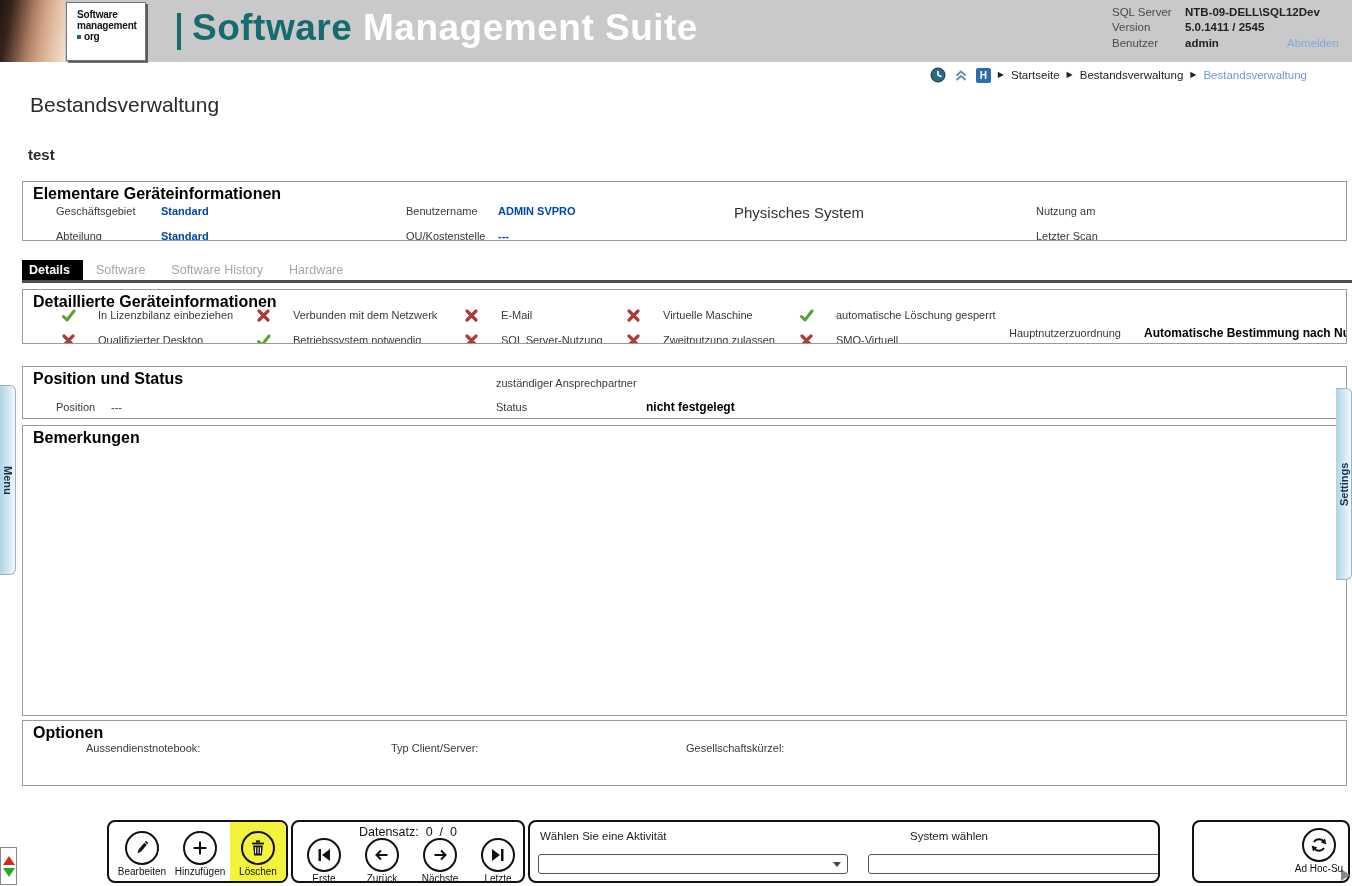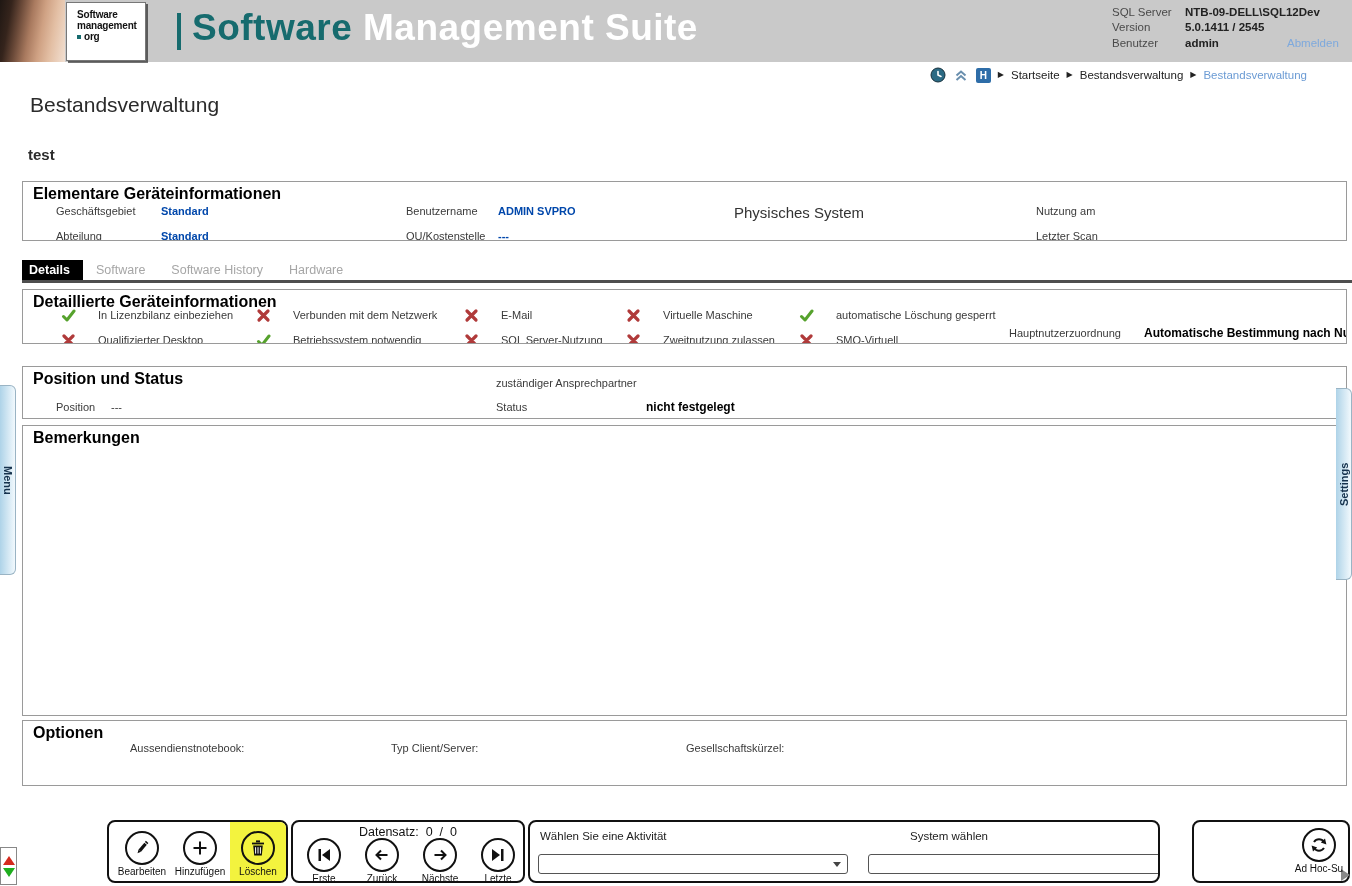--- a/index.html
+++ b/index.html
@@ -257,21 +257,21 @@
     <div class="lbl" style="left:473px;top:34px;">Status</div>
     <div class="val-bold" style="left:623px;top:33px;">nicht festgelegt</div>
   </div>
 
   <div class="panel" style="top:425px;height:291px;">
     <div class="p-title">Bemerkungen</div>
   </div>
 
   <div class="panel" style="top:720px;height:66px;">
     <div class="p-title">Optionen</div>
-    <div class="lbl" style="left:63px;top:21px;margin-left:44px;">Aussendienstnotebook:</div>
+    <div class="lbl" style="left:63px;top:21px;">Aussendienstnotebook:</div>
     <div class="lbl" style="left:368px;top:21px;">Typ Client/Server:</div>
     <div class="lbl" style="left:663px;top:21px;">Gesellschaftskürzel:</div>
   </div>
 
   <div class="side-tab left">Menu</div>
   <div class="side-tab right">Settings</div>
 
 
   <div class="tbox" style="left:107px;width:181px;">
     <div class="yellow-hl"></div>

